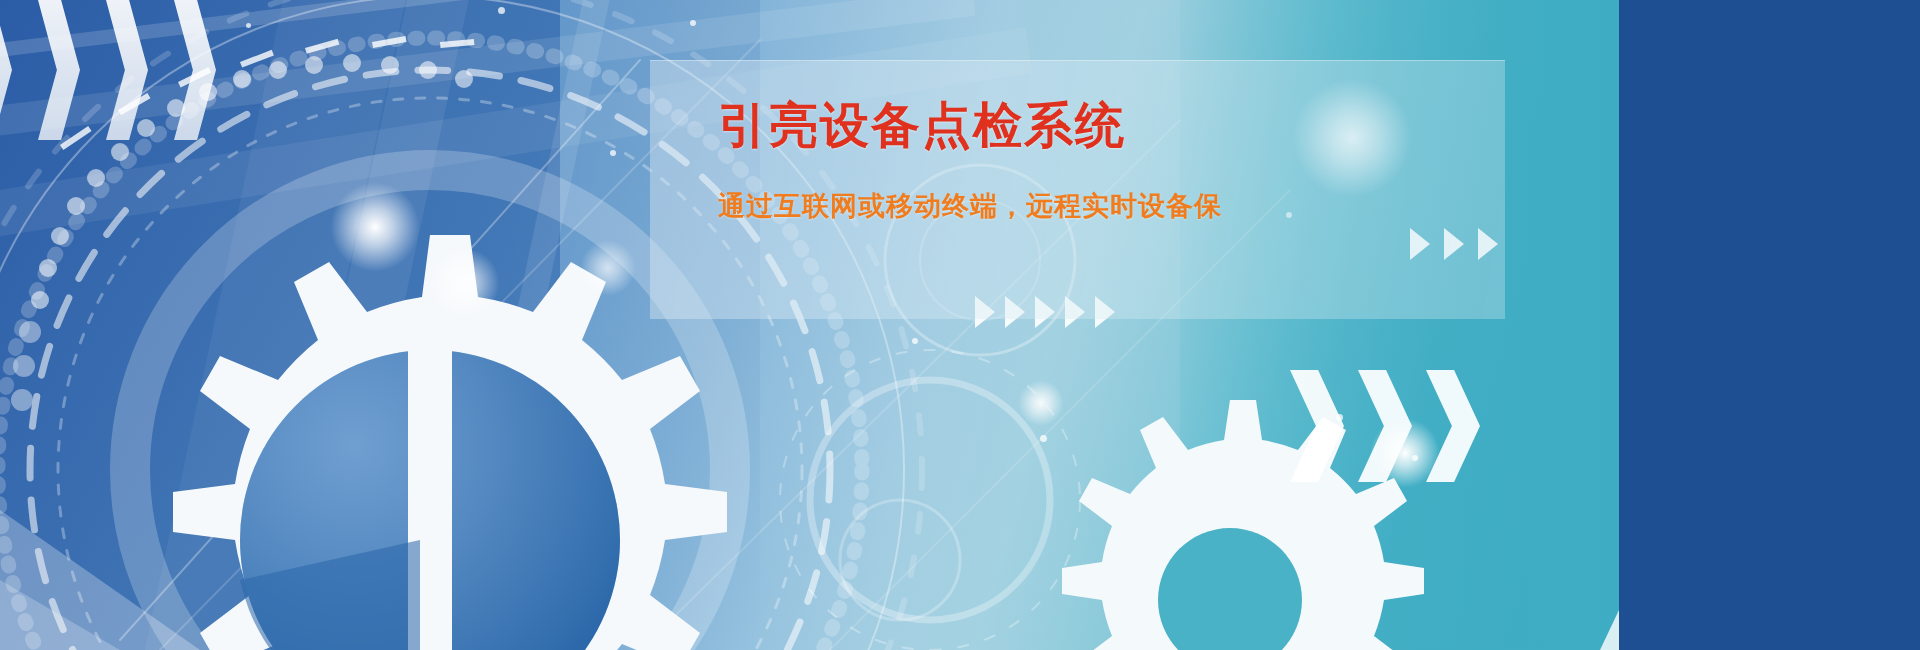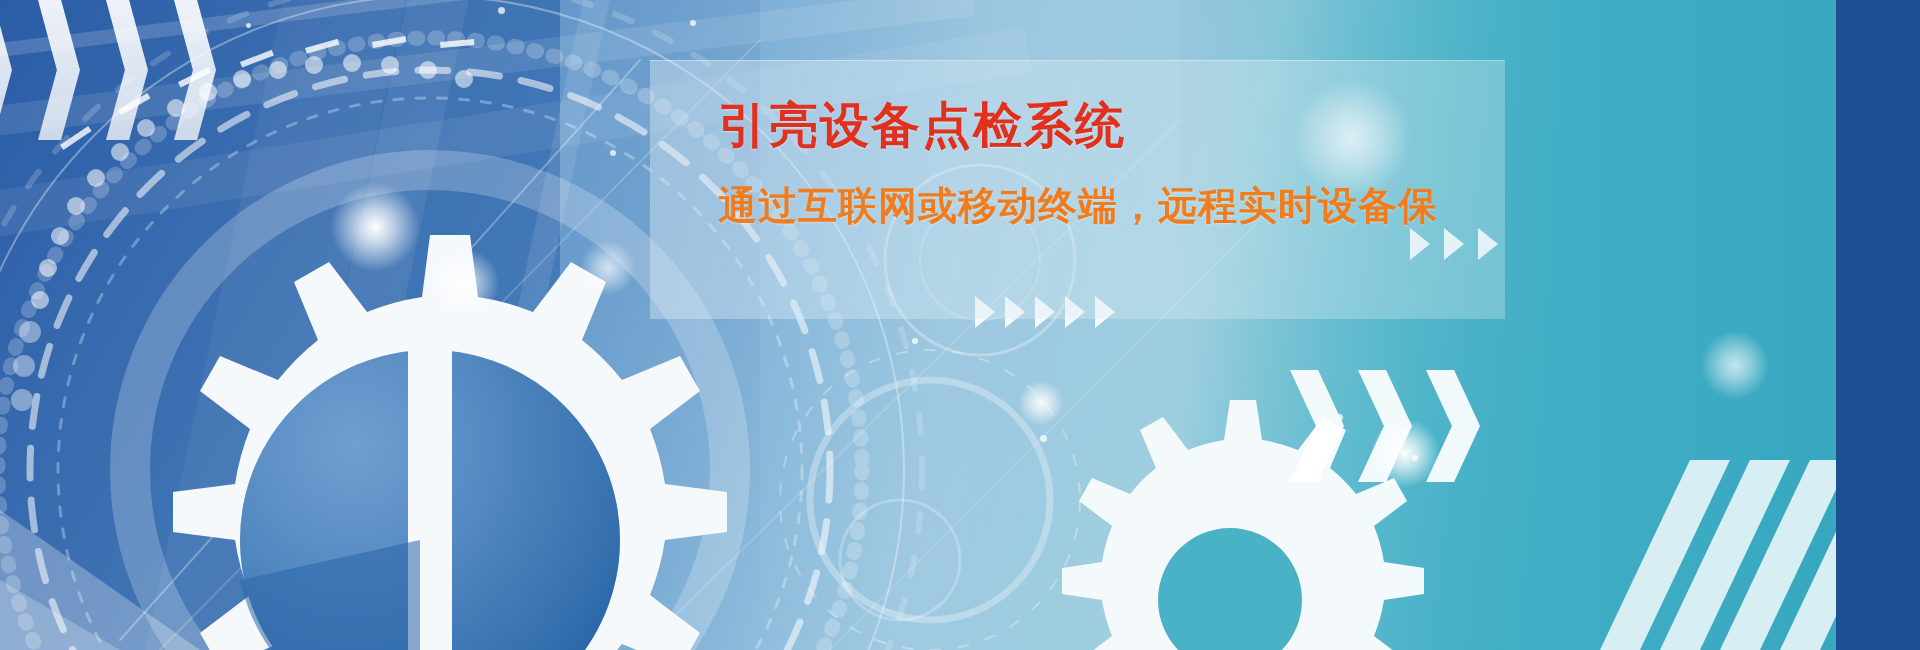--- a/index.html
+++ b/index.html
@@ -2,21 +2,21 @@
 <html><head>
 <meta charset="utf-8">
 <style>
   html,body{margin:0;padding:0;}
   body{
     width:1920px;height:650px;overflow:hidden;
     font-family:"Liberation Sans","DejaVu Sans",sans-serif;
     background:#1e4f93;
   }
   #banner{
-    position:relative;width:1836px;height:650px;overflow:hidden;
+    position:relative;width:1619px;height:650px;overflow:hidden;
     background:linear-gradient(105deg,
        #2c5ea8 0%, #2f63ad 12%, #3f7ab9 26%,
        #6b9fcf 42%, #8fbcdc 54%, #9ecfdf 64%,
        #6ec2d3 75%, #45b0c6 86%, #3aa8bf 100%);
   }
 
   
   .wash{position:absolute;pointer-events:none;}
   .w1{left:0;top:0;width:760px;height:650px;
       background:linear-gradient(120deg,#2b5ca6 0%,#3f74b4 45%,rgba(90,145,200,0) 100%);}
@@ -67,21 +67,21 @@
   }
   #headline{
     position:absolute;left:718px;top:96px;
     font-size:49px;line-height:58px;font-weight:bold;
     color:#E0301E;letter-spacing:2px;
     text-shadow:0 1px 2px rgba(255,255,255,.45);
     white-space:nowrap;
   }
   .subline{
     position:absolute;left:718px;
-    font-size:39px;line-height:52px;font-weight:bold;
+    font-size:27px;line-height:52px;font-weight:bold;
     color:#F07C1E;letter-spacing:1px;
     text-shadow:0 1px 2px rgba(255,255,255,.35);
     white-space:nowrap;
   }
   #subline1{top:180px;}
   #subline2{top:242px;}
 
   
   .spark{position:absolute;border-radius:50%;
     background:radial-gradient(circle,#ffffff 0%,rgba(255,255,255,.65) 28%,rgba(255,255,255,0) 70%);}

